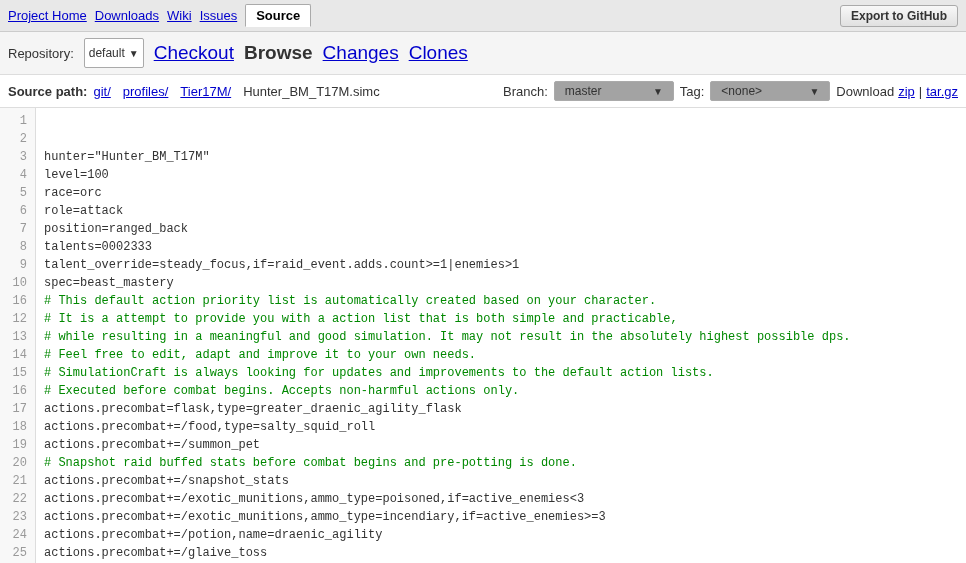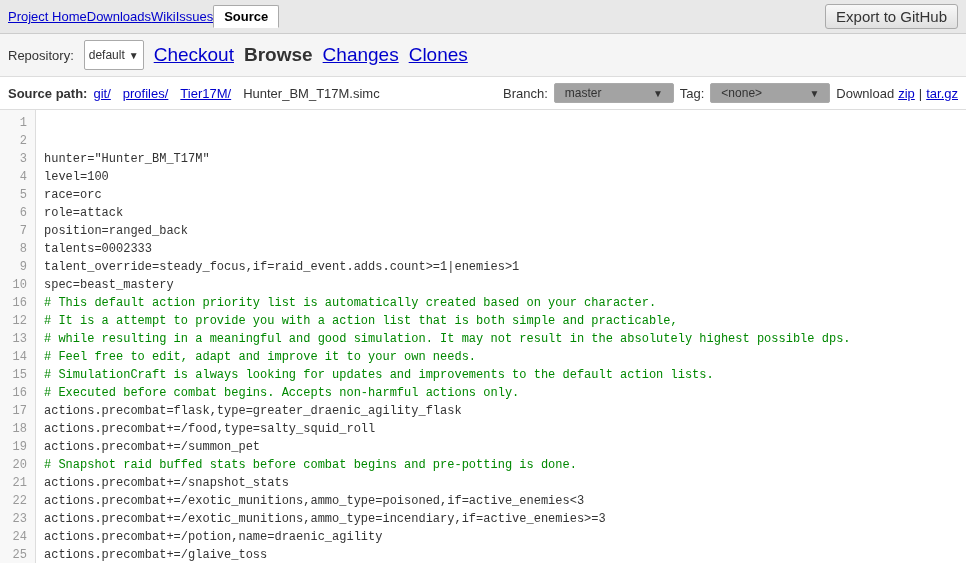--- a/index.html
+++ b/index.html
@@ -10,37 +10,38 @@
       color: #333;
     }
 
     
     #top-nav {
       display: flex;
       align-items: center;
       background: #e8e8e8;
       border-bottom: 1px solid #ccc;
       padding: 4px 8px;
-      gap: 0;
+      gap: 8px;
     }
     #top-nav a {
       color: #00c;
       text-decoration: underline;
       cursor: pointer;
       font-size: 13px;
     }
     #export-btn {
       margin-left: auto;
       background: linear-gradient(to bottom, #f8f8f8, #e0e0e0);
       border: 1px solid #aaa;
       border-radius: 3px;
       padding: 3px 10px;
       cursor: pointer;
-      font-size: 15px;
-      color: #333;
+      font-size: 12px;
+      color: #333;
+      font-weight: bold;
     }
     .active-tab {
       background: #fff;
       border: 1px solid #aaa;
       border-bottom: 1px solid #fff;
       padding: 3px 10px;
       font-weight: bold;
       color: #000;
       border-radius: 2px 2px 0 0;
     }

